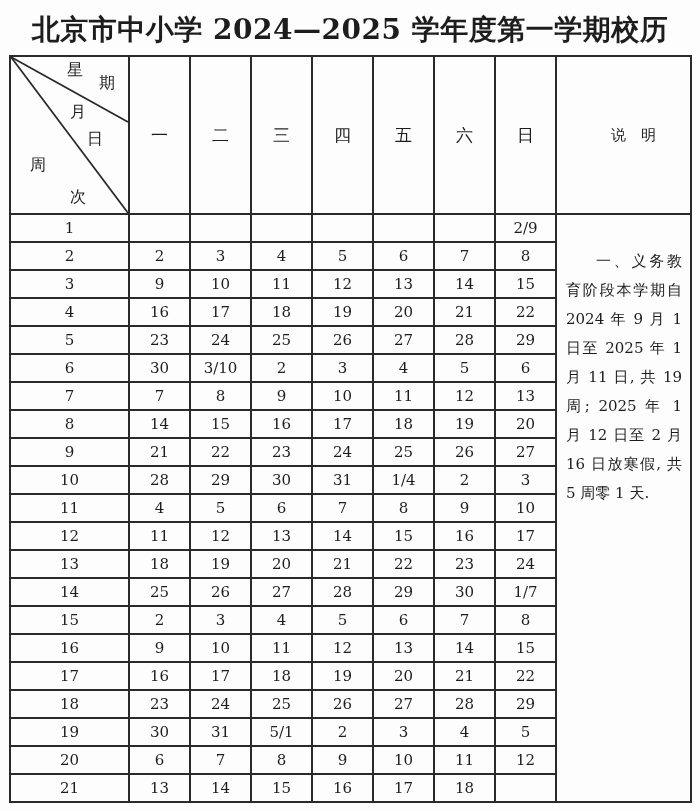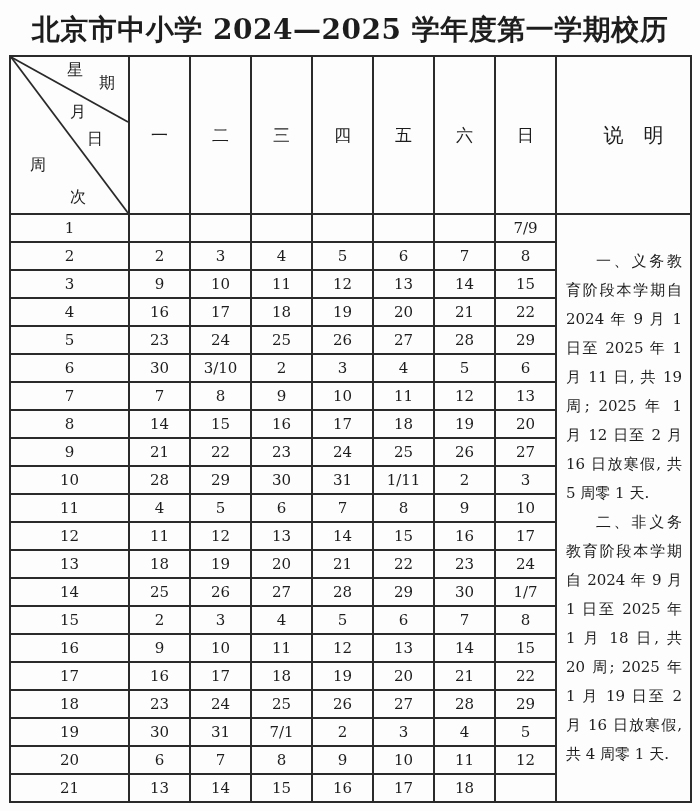--- a/index.html
+++ b/index.html
@@ -56,21 +56,21 @@
     line-height:18px;
     width:18px;text-align:center;
   }
   .cl-xing{left:55px;top:4px;}
   .cl-qi  {left:87px;top:17px;}
   .cl-yue {left:58px;top:46px;}
   .cl-ri  {left:75px;top:73px;}
   .cl-zhou{left:18px;top:99px;}
   .cl-ci  {left:58px;top:131px;}
   .day-head{font-size:17px;}
-  .notes-head{font-size:20px;white-space:pre;padding-left:20px;}
+  .notes-head{font-size:15px;white-space:pre;padding-left:20px;}
   .week-cell,.date-cell{font-size:15px;}
   .notes-body{
     display:block;
     grid-area:2 / 9 / 23 / 10;
     padding:32px 8px 5px 9px;
     box-sizing:border-box;
     font-size:15px;
     line-height:29px;
     text-align:justify;
   }
@@ -104,24 +104,23 @@
       <div class="cell day-head">六</div>
       <div class="cell day-head">日</div>
       <div class="cell notes-head">说　明</div>
       <div class="cell week-cell">1</div>
       <div class="cell date-cell"></div>
       <div class="cell date-cell"></div>
       <div class="cell date-cell"></div>
       <div class="cell date-cell"></div>
       <div class="cell date-cell"></div>
       <div class="cell date-cell"></div>
-      <div class="cell date-cell">7/9</div>
+      <div class="cell date-cell">2/9</div>
       <div class="cell notes-body">
         <p>一、义务教育阶段本学期自 2024 年 9 月 1 日至 2025 年 1 月 11 日, 共 19 周; 2025 年 1 月 12 日至 2 月 16 日放寒假, 共 5 周零 1 天.</p>
-        <p>二、非义务教育阶段本学期自 2024 年 9 月 1 日至 2025 年 1 月 18 日, 共 20 周; 2025 年 1 月 19 日至 2 月 16 日放寒假, 共 4 周零 1 天.</p>
       </div>
       <div class="cell week-cell">2</div>
       <div class="cell date-cell">2</div>
       <div class="cell date-cell">3</div>
       <div class="cell date-cell">4</div>
       <div class="cell date-cell">5</div>
       <div class="cell date-cell">6</div>
       <div class="cell date-cell">7</div>
       <div class="cell date-cell">8</div>
       <div class="cell week-cell">3</div>
@@ -178,21 +177,21 @@
       <div class="cell date-cell">23</div>
       <div class="cell date-cell">24</div>
       <div class="cell date-cell">25</div>
       <div class="cell date-cell">26</div>
       <div class="cell date-cell">27</div>
       <div class="cell week-cell">10</div>
       <div class="cell date-cell">28</div>
       <div class="cell date-cell">29</div>
       <div class="cell date-cell">30</div>
       <div class="cell date-cell">31</div>
-      <div class="cell date-cell">1/11</div>
+      <div class="cell date-cell">1/4</div>
       <div class="cell date-cell">2</div>
       <div class="cell date-cell">3</div>
       <div class="cell week-cell">11</div>
       <div class="cell date-cell">4</div>
       <div class="cell date-cell">5</div>
       <div class="cell date-cell">6</div>
       <div class="cell date-cell">7</div>
       <div class="cell date-cell">8</div>
       <div class="cell date-cell">9</div>
       <div class="cell date-cell">10</div>
@@ -248,21 +247,21 @@
       <div class="cell date-cell">23</div>
       <div class="cell date-cell">24</div>
       <div class="cell date-cell">25</div>
       <div class="cell date-cell">26</div>
       <div class="cell date-cell">27</div>
       <div class="cell date-cell">28</div>
       <div class="cell date-cell">29</div>
       <div class="cell week-cell">19</div>
       <div class="cell date-cell">30</div>
       <div class="cell date-cell">31</div>
-      <div class="cell date-cell">7/1</div>
+      <div class="cell date-cell">5/1</div>
       <div class="cell date-cell">2</div>
       <div class="cell date-cell">3</div>
       <div class="cell date-cell">4</div>
       <div class="cell date-cell">5</div>
       <div class="cell week-cell">20</div>
       <div class="cell date-cell">6</div>
       <div class="cell date-cell">7</div>
       <div class="cell date-cell">8</div>
       <div class="cell date-cell">9</div>
       <div class="cell date-cell">10</div>

